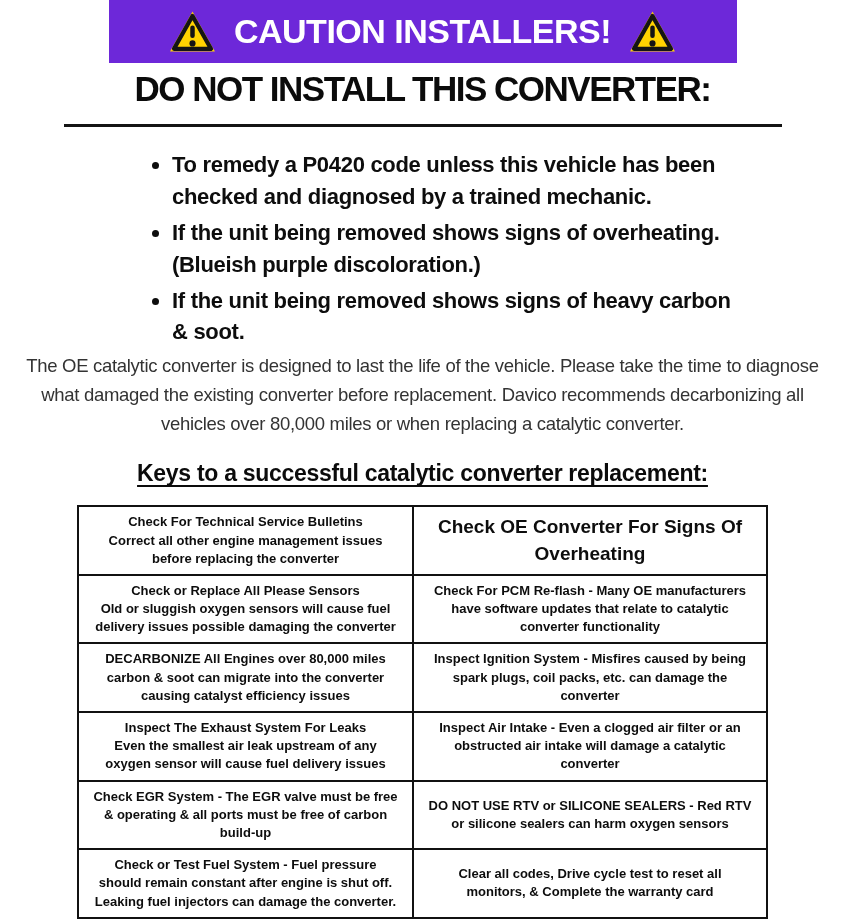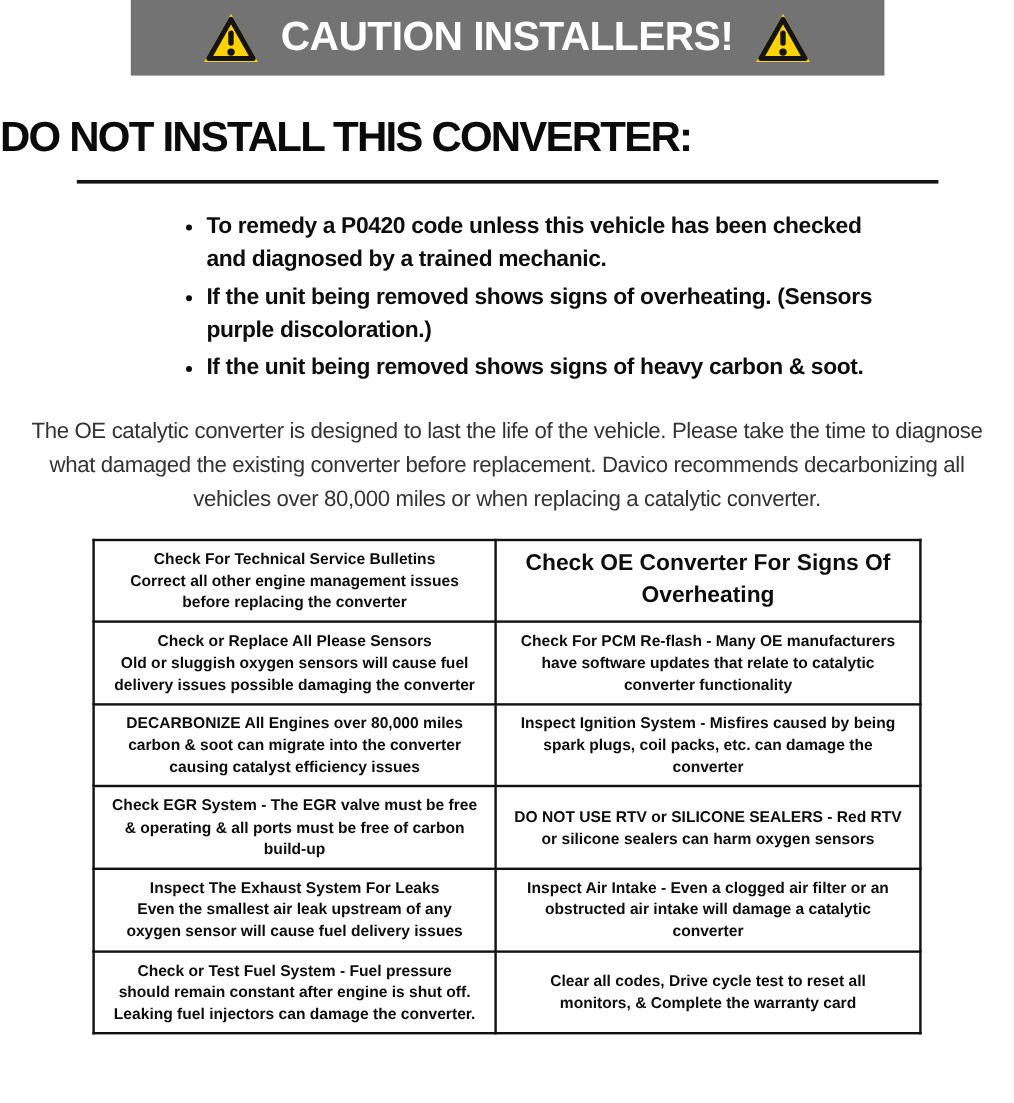--- a/index.html
+++ b/index.html
@@ -27,21 +27,22 @@
     color: #fff;
     font-weight: bold;
     font-size: 34px;
     letter-spacing: -0.5px;
     white-space: nowrap;
   }
   .warn-icon { display: inline-flex; line-height: 0; }
 
   
   .main-heading {
-    margin-top: 32px;
+    margin-top: 6px;
+    text-align: center;
     font-size: 35px;
     font-weight: bold;
     letter-spacing: -1.5px;
     color: #0b0b0b;
   }
 
   
   .rule {
     width: 718px;
     height: 3px;
@@ -50,31 +51,31 @@
   }
 
   
   .warning-list {
     margin: 22px 0 0 150px;
     width: 590px;
     list-style: disc;
     padding-left: 22px;
   }
   .warning-list li {
-    font-size: 19px;
+    font-size: 22px;
     font-weight: bold;
     letter-spacing: -0.3px;
     line-height: 1.45;
     margin-bottom: 4px;
     color: #0d0d0d;
   }
 
   
   .intro-paragraph {
-    margin: 24px auto 0 auto;
+    margin: 4px auto 0 auto;
     width: 815px;
     text-align: center;
     font-size: 18.5px;
     font-weight: normal;
     letter-spacing: -0.3px;
     line-height: 1.55;
     color: #333;
   }
 
   
@@ -110,21 +111,21 @@
   }
   table.keys-table col.left-col  { width: 335px; }
   table.keys-table col.right-col { width: 354px; }
   table.keys-table tr:first-child td.right-cell { font-size: 19px; }
 </style>
 </head>
 <body>
 
 <div class="page">
 
-  <header class="banner" style="background: #737373;">
+  <header class="banner" style="background: #6d28d9;">
     <span class="warn-icon">
       <svg viewBox="0 0 100 92" width="47" height="43" aria-hidden="true">
         <polygon points="50,3 98,89 2,89" fill="#FFD200"></polygon>
         <polygon points="50,13 89.5,83 10.5,83" fill="#FFD200" stroke="#141414" stroke-width="9" stroke-linejoin="round"></polygon>
         <rect x="45.2" y="33" width="9.6" height="27" rx="4.8" fill="#141414"></rect>
         <circle cx="50" cy="71.5" r="6.6" fill="#141414"></circle>
       </svg>
     </span>
     <span class="banner-text" style="color: rgb(255, 255, 255);">CAUTION INSTALLERS!</span>
     <span class="warn-icon">
@@ -136,26 +137,27 @@
       </svg>
     </span>
   </header>
 
   <h1 class="main-heading">DO NOT INSTALL THIS CONVERTER:</h1>
 
   <div class="rule"></div>
 
   <ul class="warning-list">
     <li>To remedy a P0420 code unless this vehicle has been checked and diagnosed by a trained mechanic.</li>
-    <li>If the unit being removed shows signs of overheating. (Sensors purple discoloration.)</li>
+    <li>If the unit being removed shows signs of overheating. (Blueish purple discoloration.)</li>
     <li>If the unit being removed shows signs of heavy carbon &amp; soot.</li>
   </ul>
 
   <p class="intro-paragraph">The OE catalytic converter is designed to last the life of the vehicle. Please take the time to diagnose what damaged the existing converter before replacement. Davico recommends decarbonizing all vehicles over 80,000 miles or when replacing a catalytic converter.</p>
 
+  <h2 class="keys-heading">Keys to a successful catalytic converter replacement:</h2>
 
   <table class="keys-table">
     <colgroup>
         <col class="left-col">
         <col class="right-col">
       </colgroup>
     <tbody>
       <tr>
         <td class="left-cell">Check For Technical Service Bulletins
 Correct all other engine management issues before replacing the converter</td>
@@ -164,27 +166,27 @@
       <tr>
         <td class="left-cell">Check or Replace All Please Sensors
 Old or sluggish oxygen sensors will cause fuel delivery issues possible damaging the converter</td>
         <td class="right-cell">Check For PCM Re-flash - Many OE manufacturers have software updates that relate to catalytic converter functionality</td>
       </tr>
       <tr>
         <td class="left-cell">DECARBONIZE All Engines over 80,000 miles carbon &amp; soot can migrate into the converter causing catalyst efficiency issues</td>
         <td class="right-cell">Inspect Ignition System - Misfires caused by being spark plugs, coil packs, etc. can damage the converter</td>
       </tr>
       <tr>
-        <td class="left-cell">Check EGR System - The EGR valve must be free &amp; operating &amp; all ports must be free of carbon build-up</td>
-        <td class="right-cell">DO NOT USE RTV or SILICONE SEALERS - Red RTV or silicone sealers can harm oxygen sensors</td>
-      </tr>
-      <tr>
         <td class="left-cell">Inspect The Exhaust System For Leaks
 Even the smallest air leak upstream of any oxygen sensor will cause fuel delivery issues</td>
         <td class="right-cell">Inspect Air Intake - Even a clogged air filter or an obstructed air intake will damage a catalytic converter</td>
+      </tr>
+      <tr>
+        <td class="left-cell">Check EGR System - The EGR valve must be free &amp; operating &amp; all ports must be free of carbon build-up</td>
+        <td class="right-cell">DO NOT USE RTV or SILICONE SEALERS - Red RTV or silicone sealers can harm oxygen sensors</td>
       </tr>
       <tr>
         <td class="left-cell">Check or Test Fuel System - Fuel pressure should remain constant after engine is shut off.  Leaking fuel injectors can damage the converter.</td>
         <td class="right-cell">Clear all codes,  Drive cycle test to reset all monitors, &amp; Complete the warranty card</td>
       </tr>
     </tbody>
   </table>
 
 </div>
 

